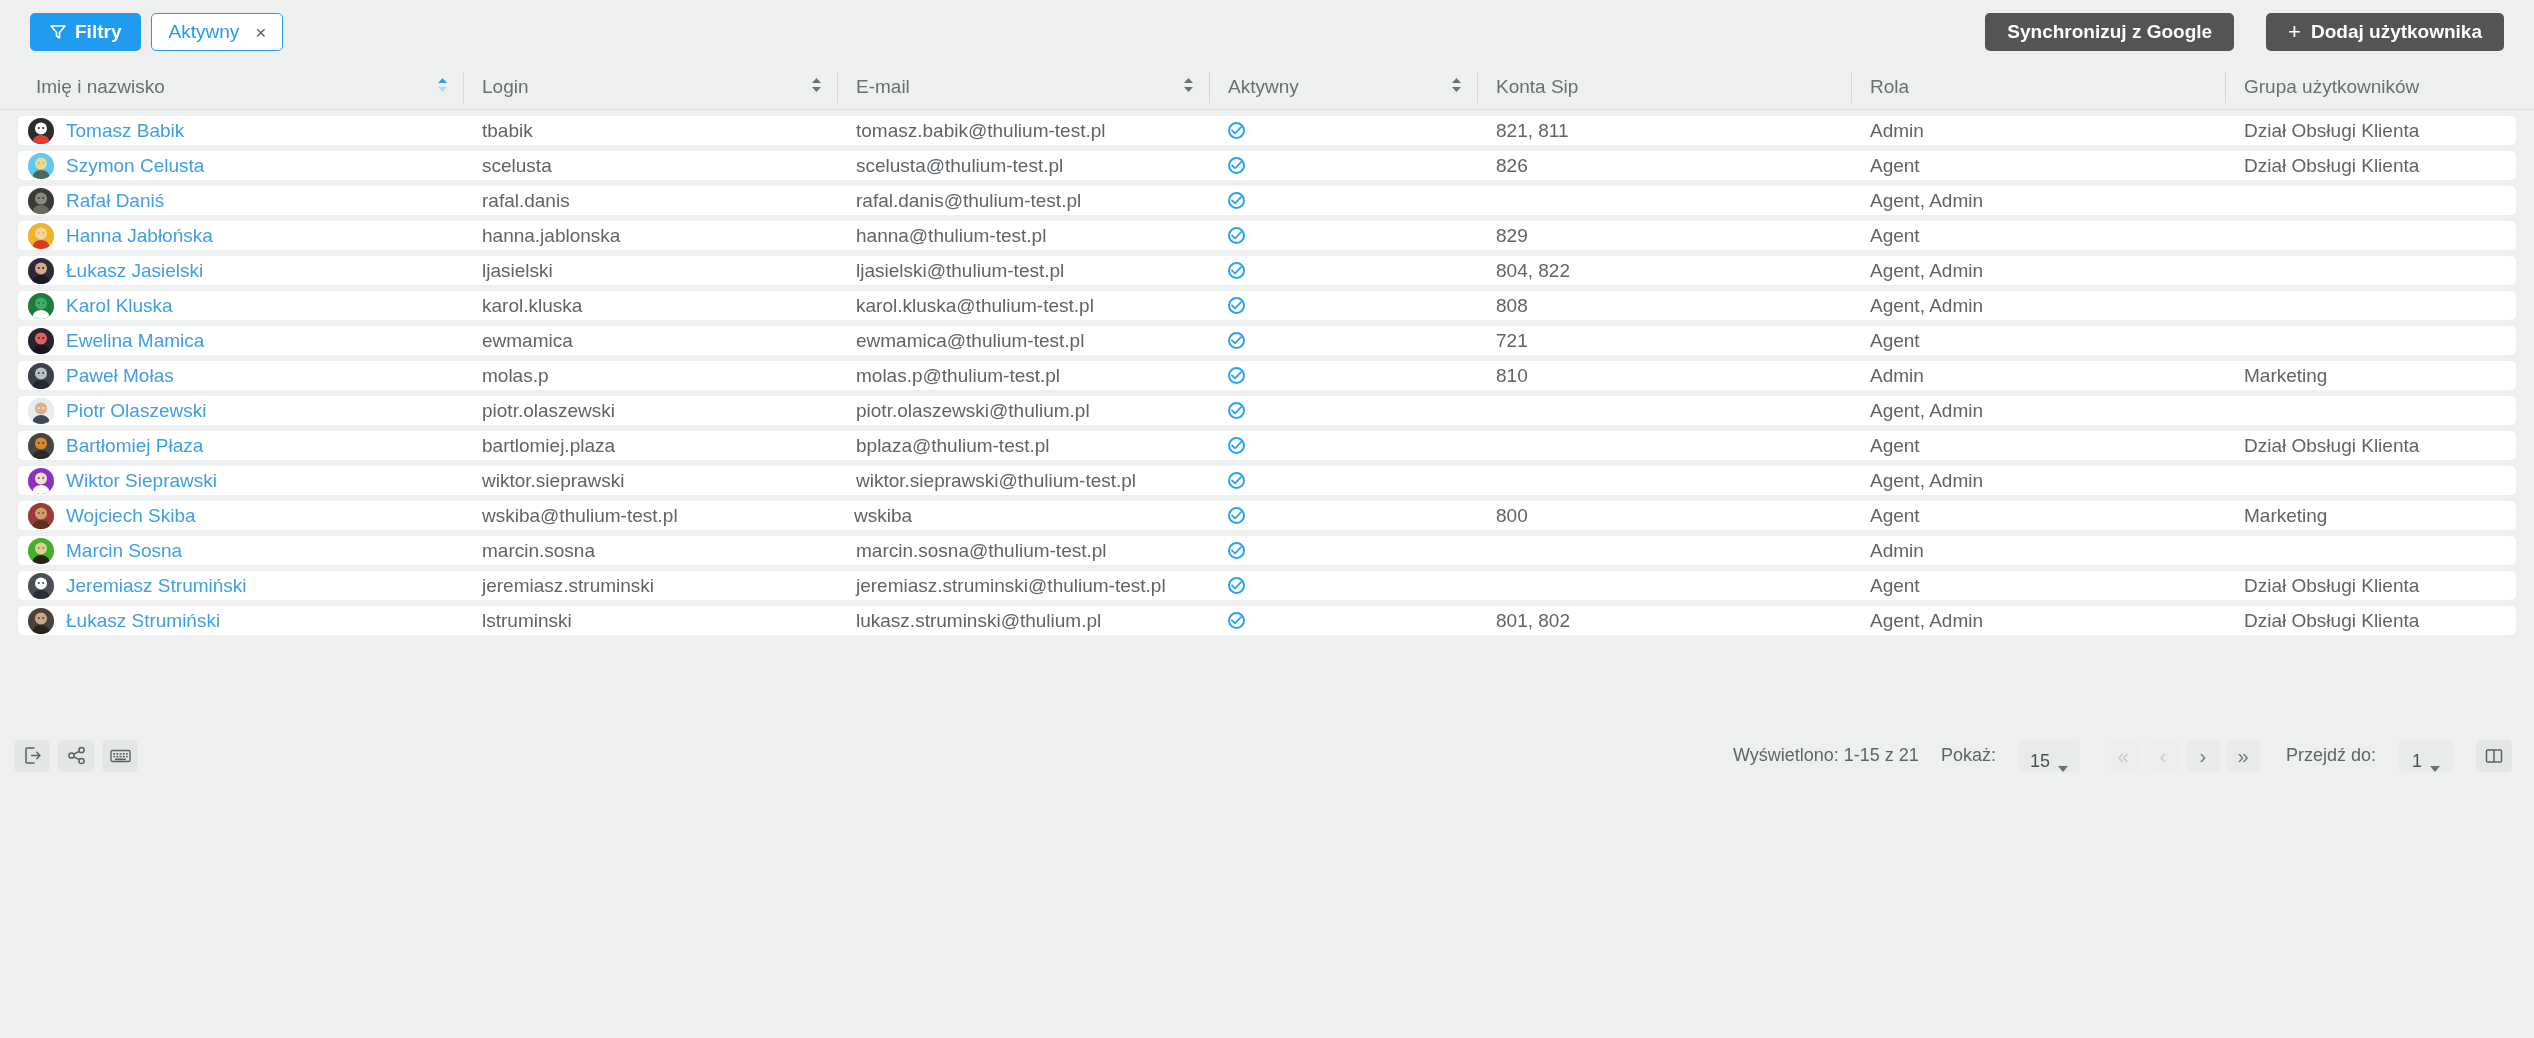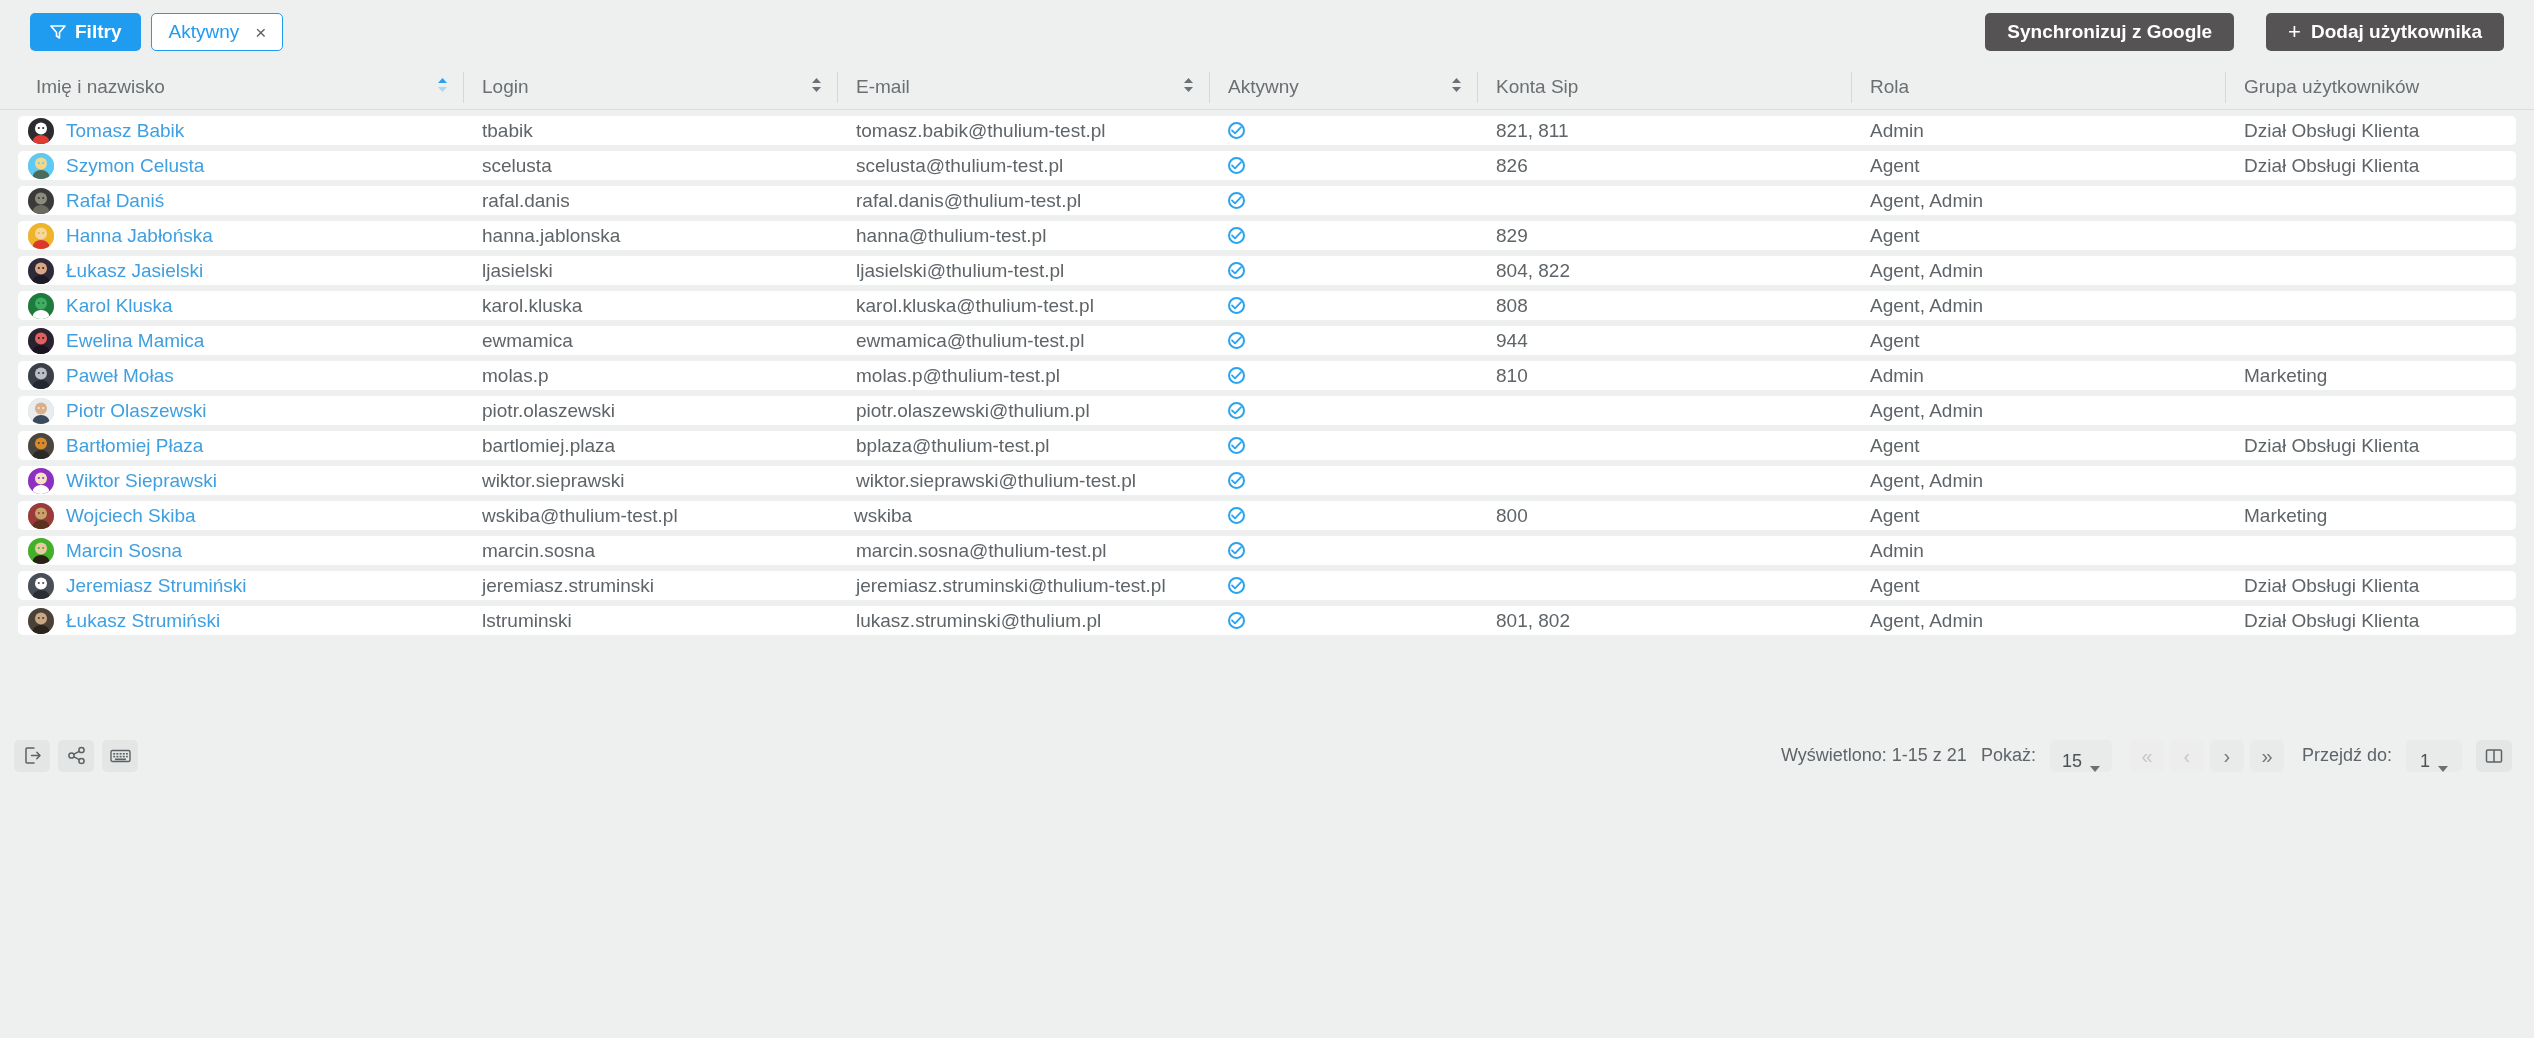--- a/index.html
+++ b/index.html
@@ -167,21 +167,21 @@
 
   
   .footer {
     flex: 0 0 53px;
     display: flex;
     align-items: center;
     padding: 0 22px 0 14px;
     background: #eef0f0;
   }
   .footer-left { display: flex; align-items: center; gap: 8px; }
-  .footer-right { margin-left: auto; display: flex; align-items: center; gap: 14px; }
+  .footer-right { margin-left: auto; display: flex; align-items: center; gap: 22px; }
 
   .ibtn {
     width: 36px; height: 32px;
     background: #e4e6e6;
     border-radius: 5px;
     display: flex;
     align-items: center;
     justify-content: center;
     cursor: pointer;
     border: none;
@@ -474,21 +474,21 @@
         </div>
         <div class="cell c-login">ewmamica</div>
         <div class="cell c-email">ewmamica@thulium-test.pl</div>
         <div class="cell c-active">
           <span class="check">
             <svg width="11" height="9" viewBox="0 0 11 9">
               <path d="M1 4.4 L4 7.4 L10 1.2" fill="none" stroke="#29a3ef" stroke-width="1.8" stroke-linecap="round" stroke-linejoin="round"></path>
             </svg>
           </span>
         </div>
-        <div class="cell c-sip">944</div>
+        <div class="cell c-sip">721</div>
         <div class="cell c-role">Agent</div>
         <div class="cell c-group"></div>
       </div>
       <div class="row">
         <div class="cell c-name">
           <span class="avatar">
             <svg viewBox="0 0 26 26" preserveAspectRatio="xMidYMid slice">
               <rect width="26" height="26" fill="#3b3f48"></rect>
               <circle cx="13" cy="10.5" r="6" fill="#b9c0c8"></circle>
               <ellipse cx="13" cy="24" rx="8.5" ry="7" fill="#242830"></ellipse>

